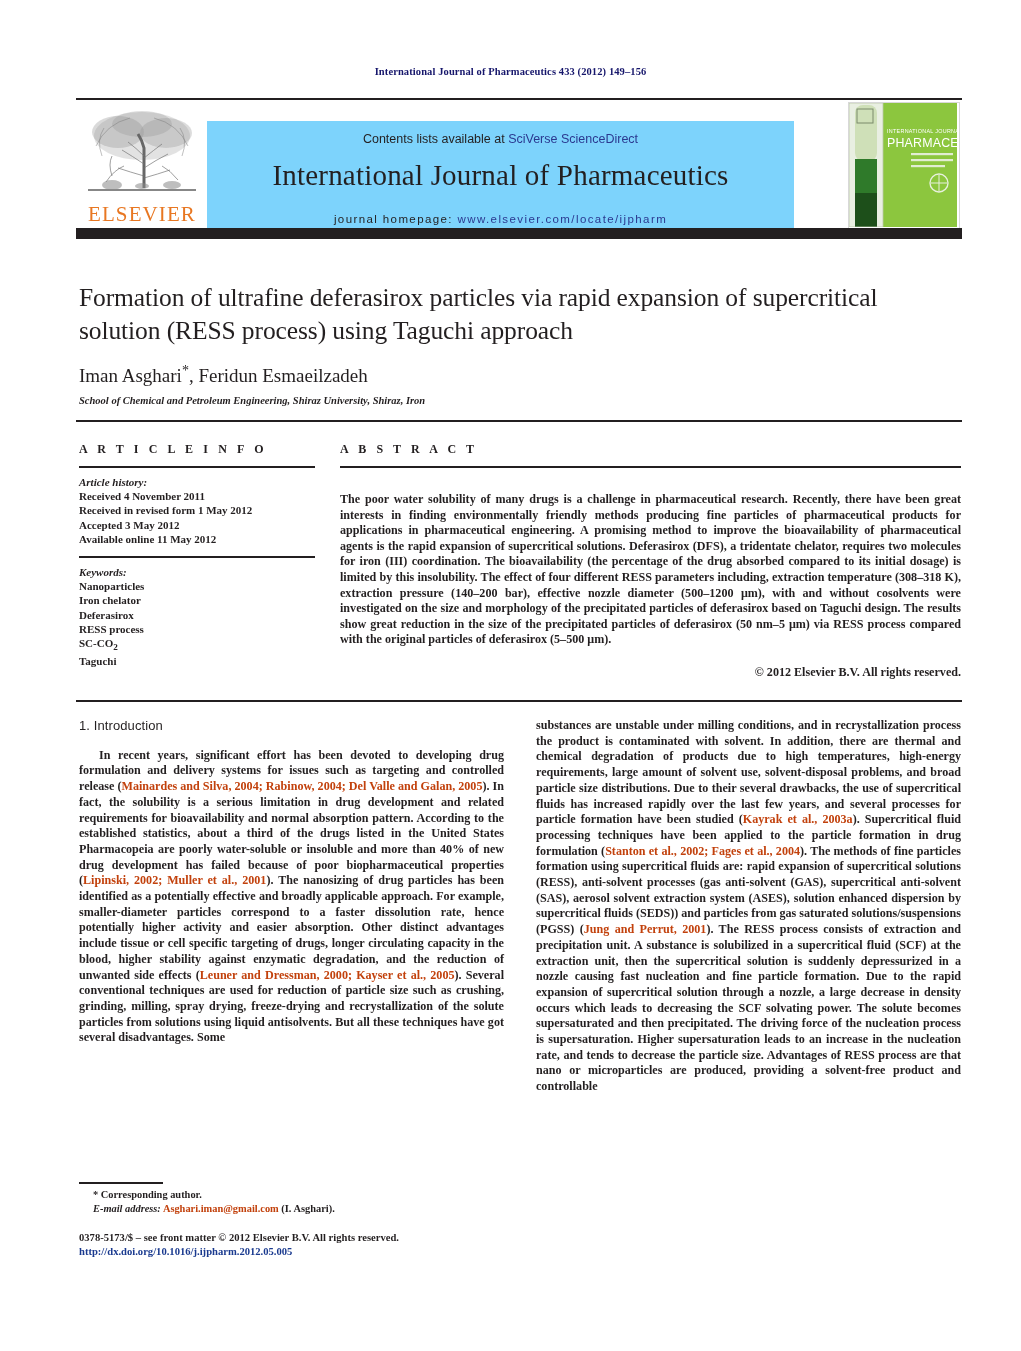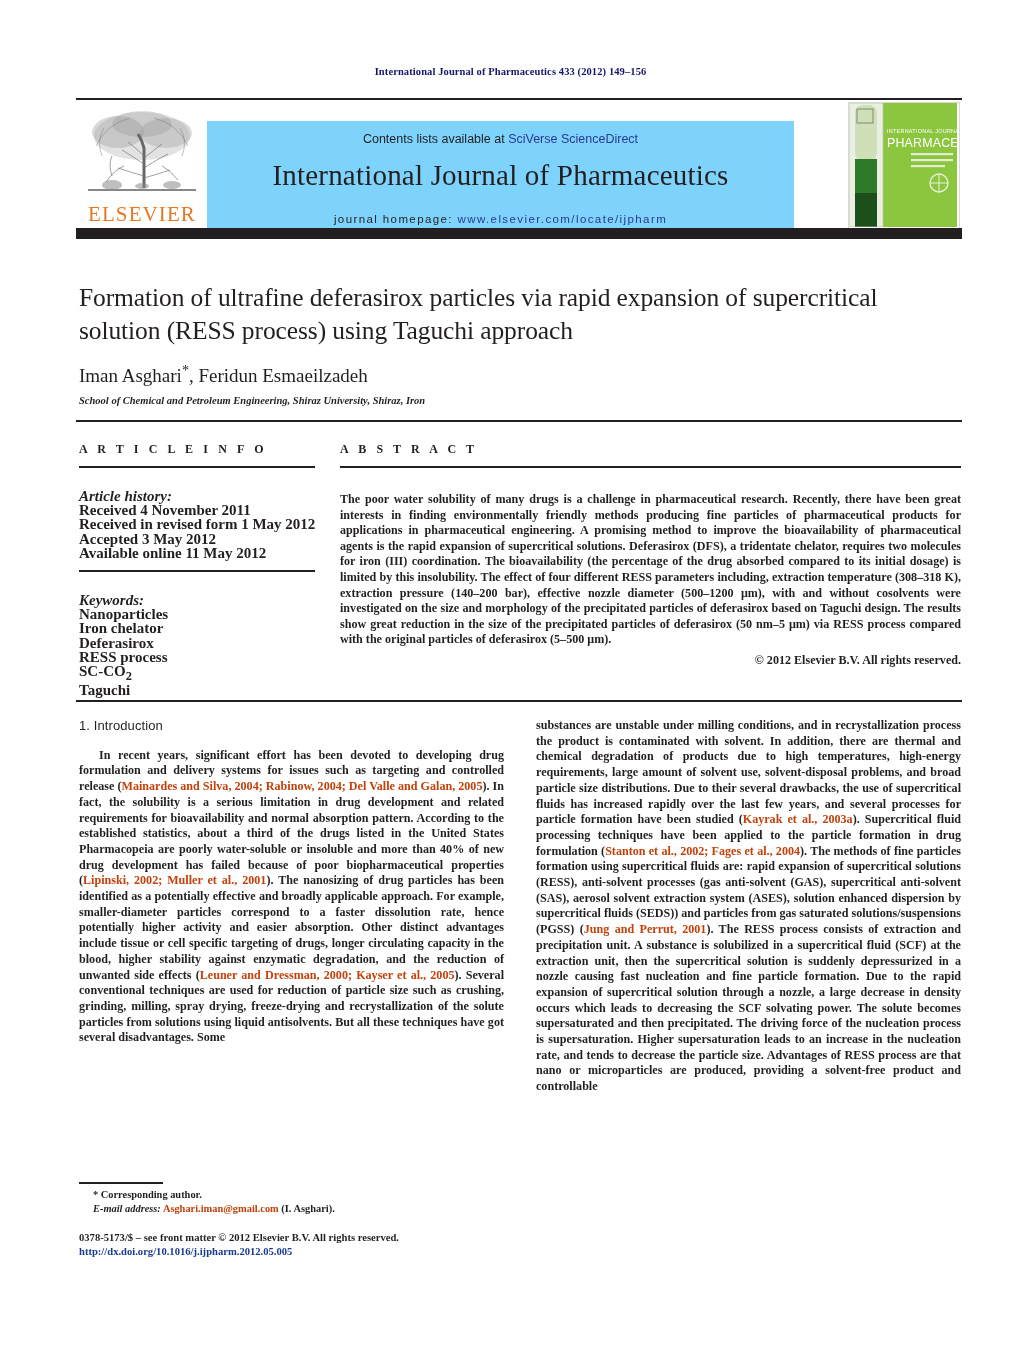--- a/index.html
+++ b/index.html
@@ -192,23 +192,23 @@
   }
   .thin-rule {
     height: 2px;
     background: #231f20;
     margin-top: 9px;
   }
   .info-rule-short { width: 236px; }
   .abs-rule { width: 621px; }
 
   .info-body {
-    margin-top: 21px;
-    font-family: "Liberation Serif", serif;
-    font-size: 15px;
+    margin-top: 7px;
+    font-family: "Liberation Serif", serif;
+    font-size: 11px;
     line-height: 14.2px;
     font-weight: bold;
     color: #231f20;
   }
   .info-head {
     font-style: italic;
   }
   .kw-block {
     margin-top: 10px;
   }
@@ -216,21 +216,21 @@
     margin-top: 24px;
     font-family: "Liberation Serif", serif;
     font-size: 12.1px;
     line-height: 15.6px;
     text-align: justify;
     font-weight: bold;
     color: #231f20;
     hyphens: none;
   }
   .copyright {
-    margin-top: 5px;
+    margin-top: 17px;
     text-align: right;
     font-family: "Liberation Serif", serif;
     font-size: 12.1px;
     font-weight: bold;
     color: #231f20;
   }
   .abs-bottom-rule {
     position: absolute;
     left: 76px; top: 700px;
     width: 886px;

